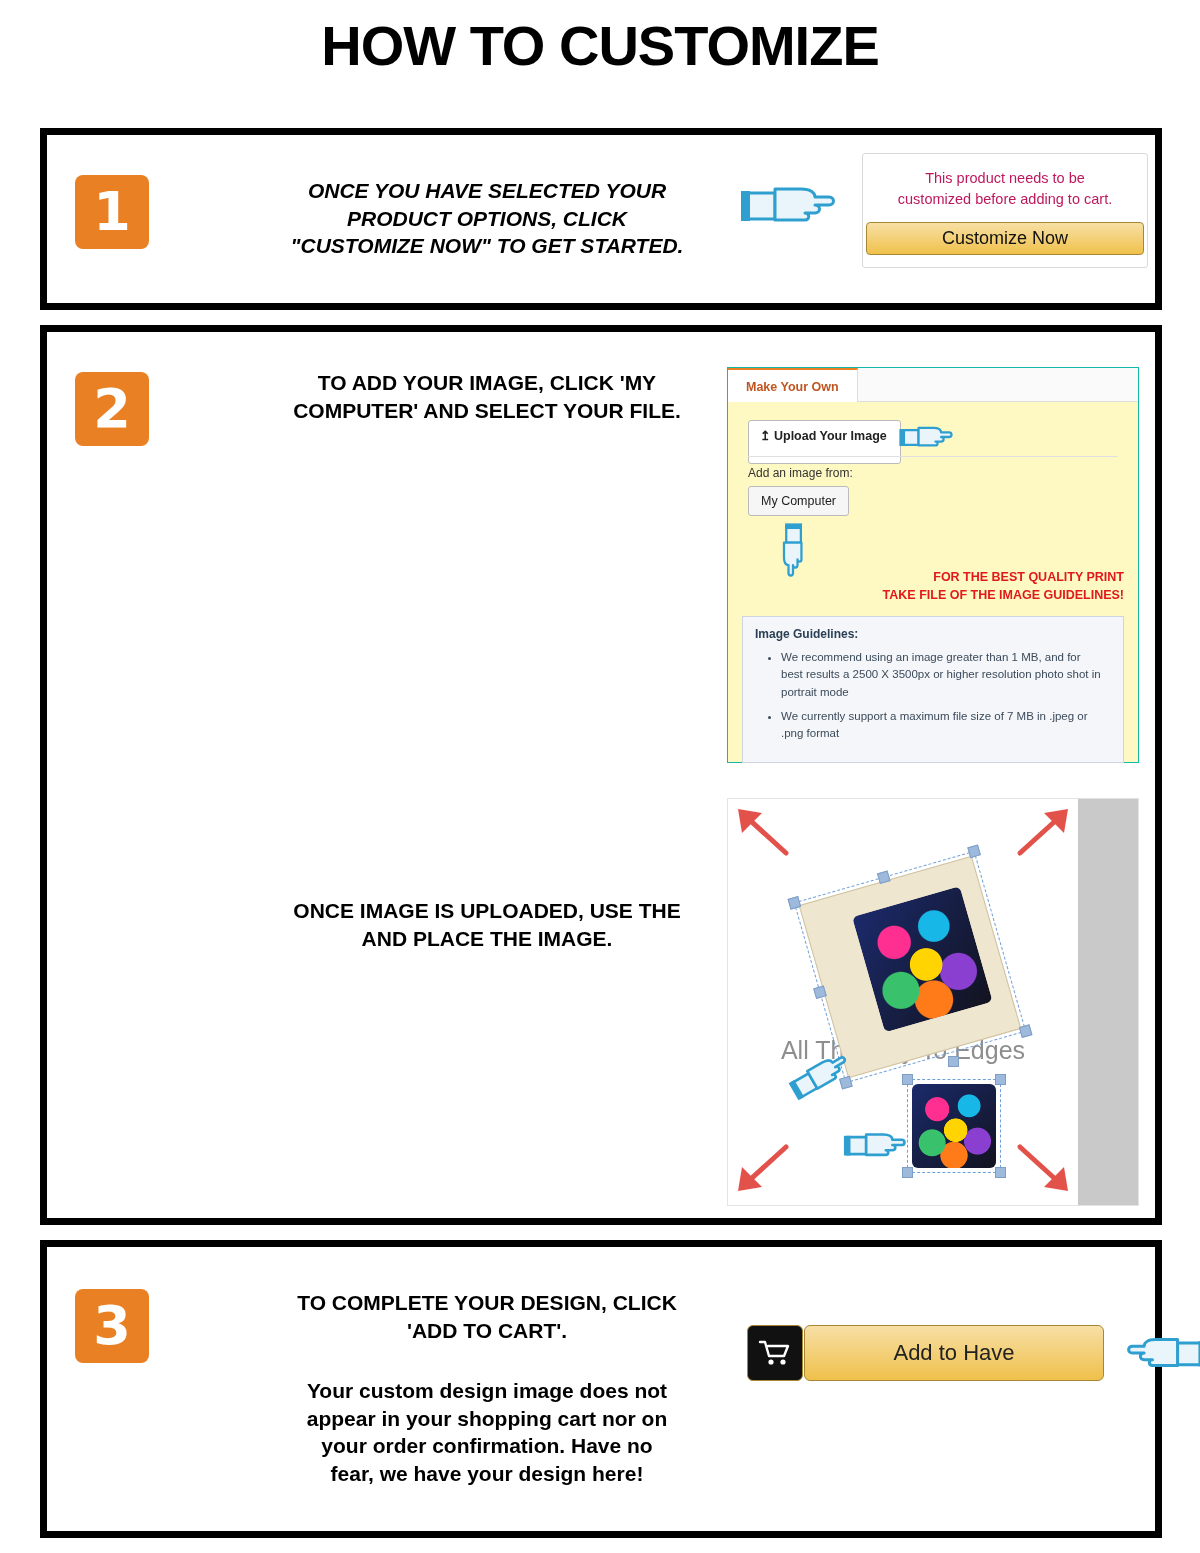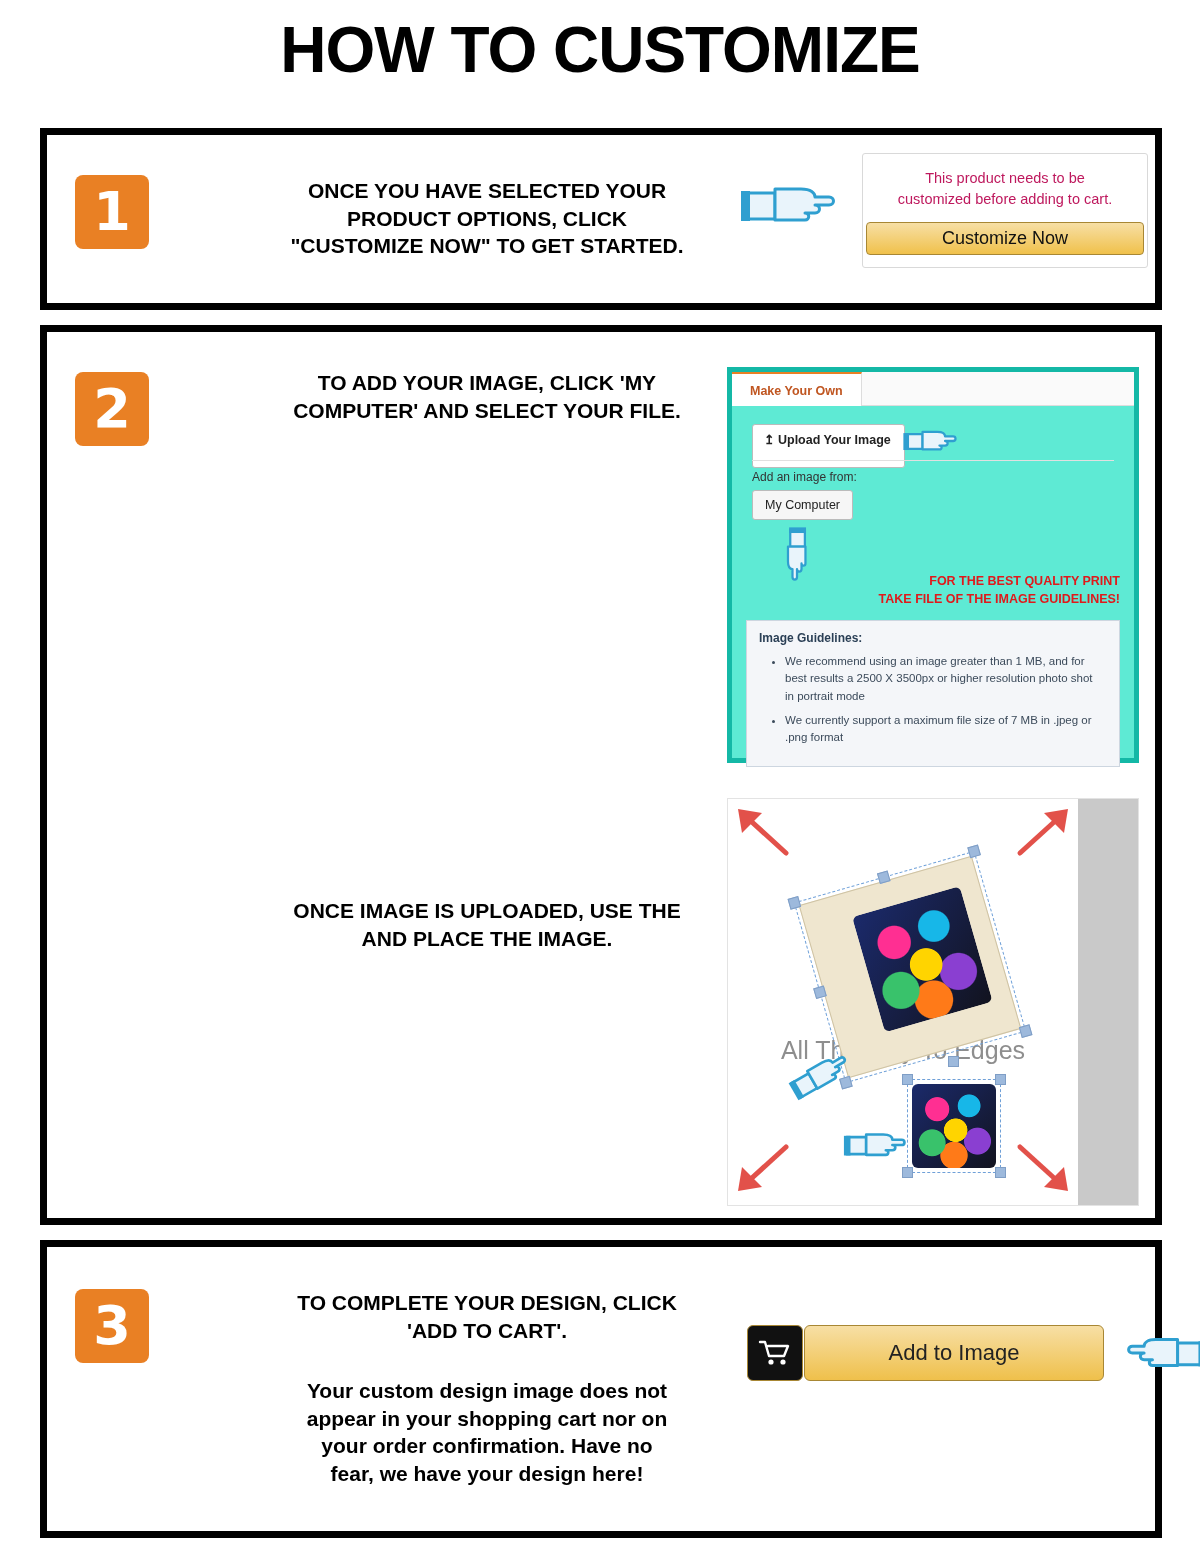--- a/index.html
+++ b/index.html
@@ -13,21 +13,21 @@
     height: 1553px;
     position: relative;
     background: #fff;
     overflow: hidden;
   }
 
   
   .title {
     text-align: center;
     font-weight: bold;
-    font-size: 64px;
+    font-size: 56px;
     letter-spacing: -1px;
     line-height: 1;
     padding: 18px 0 10px 0;
     color: #000;
     white-space: nowrap;
   }
 
   
   .step-box {
     position: absolute;
@@ -88,22 +88,22 @@
     border-radius: 4px;
     background: linear-gradient(to bottom, #f7dfa5, #f0c14b);
   }
 
   
   .hand { position: absolute; }
 
   
   .shot {
     position: absolute;
-    background: #5eead4;
-    border: 5px solid #14b8a6;
+    background: #fef9c3;
+    border: 1px solid #14b8a6;
   }
   .shot-tabs {
     height: 34px;
     border-bottom: 1px solid #ddd;
     background: #fafafa;
     position: relative;
   }
   .shot-tab {
     position: absolute;
     left: 0; top: 0;
@@ -265,21 +265,21 @@
 <body>
 
 <div class="page">
 
   <div class="title">HOW TO CUSTOMIZE</div>
 
   <div class="step-box" id="step1">
 
     <div class="badge" style="left:28px; top:40px;">1</div>
 
-    <div class="instr" style="left:200px; top:42px; width:480px; font-size:21px;">
+    <div class="instr" style="left:200px; top:42px; width:480px; font-size:21px;font-style:italic;">
       <div>ONCE YOU HAVE SELECTED YOUR</div>
       <div>PRODUCT OPTIONS, CLICK</div>
       <div>"CUSTOMIZE NOW" TO GET STARTED.</div>
     </div>
 
     <div class="hand" style="left:688px; top:40px;">
       <svg width="110" height="60" viewBox="0 0 110 60">
         <g fill="#e9f4fb" stroke="#2f9fd0" stroke-width="3" stroke-linejoin="round">
           <path d="M10 18 h30 v26 h-30 z"></path>
           <path d="M40 14 h26 c10 0 14 4 14 8 h14 c6 0 6 8 0 8 h-14 c6 0 6 8 0 8 h-10 c5 0 5 7 0 7 h-30 z"></path>
@@ -467,21 +467,21 @@
     <div class="cart-icon-box" style="left:700px; top:78px;">
       <svg width="34" height="28" viewBox="0 0 34 28">
         <g fill="none" stroke="#ffffff" stroke-width="2.4" stroke-linecap="round" stroke-linejoin="round">
           <path d="M2 3 h5 l4 14 h15 l4 -10 h-20"></path>
         </g>
         <circle cx="13" cy="23" r="2.6" fill="#fff"></circle>
         <circle cx="25" cy="23" r="2.6" fill="#fff"></circle>
       </svg>
     </div>
 
-    <div class="cart-btn" style="left:757px; top:78px;">Add to Image</div>
+    <div class="cart-btn" style="left:757px; top:78px;">Add to Have</div>
 
     <div class="hand" style="left:1072px; top:78px; transform: scaleX(-1);">
       <svg width="92" height="56" viewBox="0 0 110 60">
         <g fill="#e9f4fb" stroke="#2f9fd0" stroke-width="3.6" stroke-linejoin="round">
           <path d="M10 18 h30 v26 h-30 z"></path>
           <path d="M40 14 h26 c10 0 14 4 14 8 h14 c6 0 6 8 0 8 h-14 c6 0 6 8 0 8 h-10 c5 0 5 7 0 7 h-30 z"></path>
         </g>
         <rect x="6" y="16" width="9" height="30" fill="#2f9fd0"></rect>
       </svg>
     </div>

